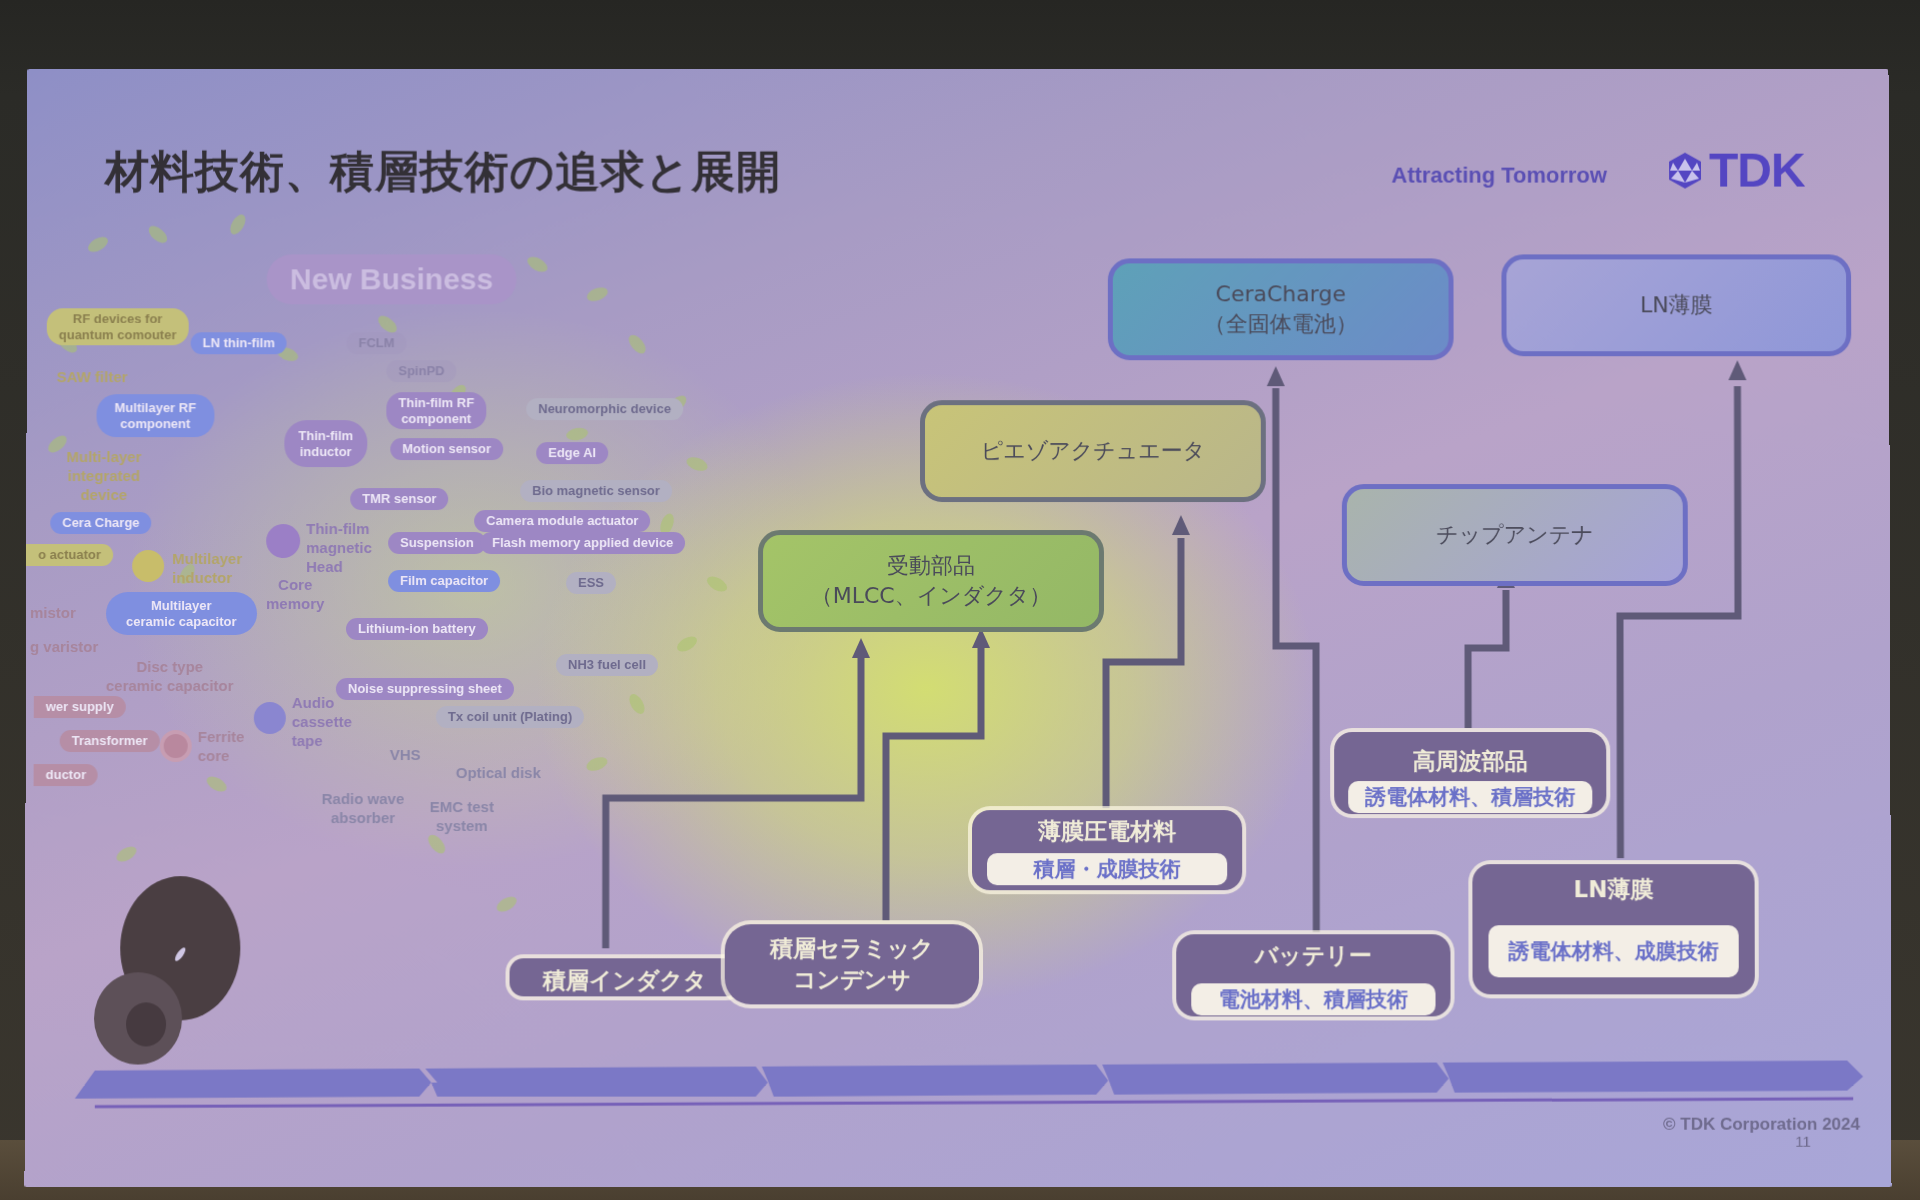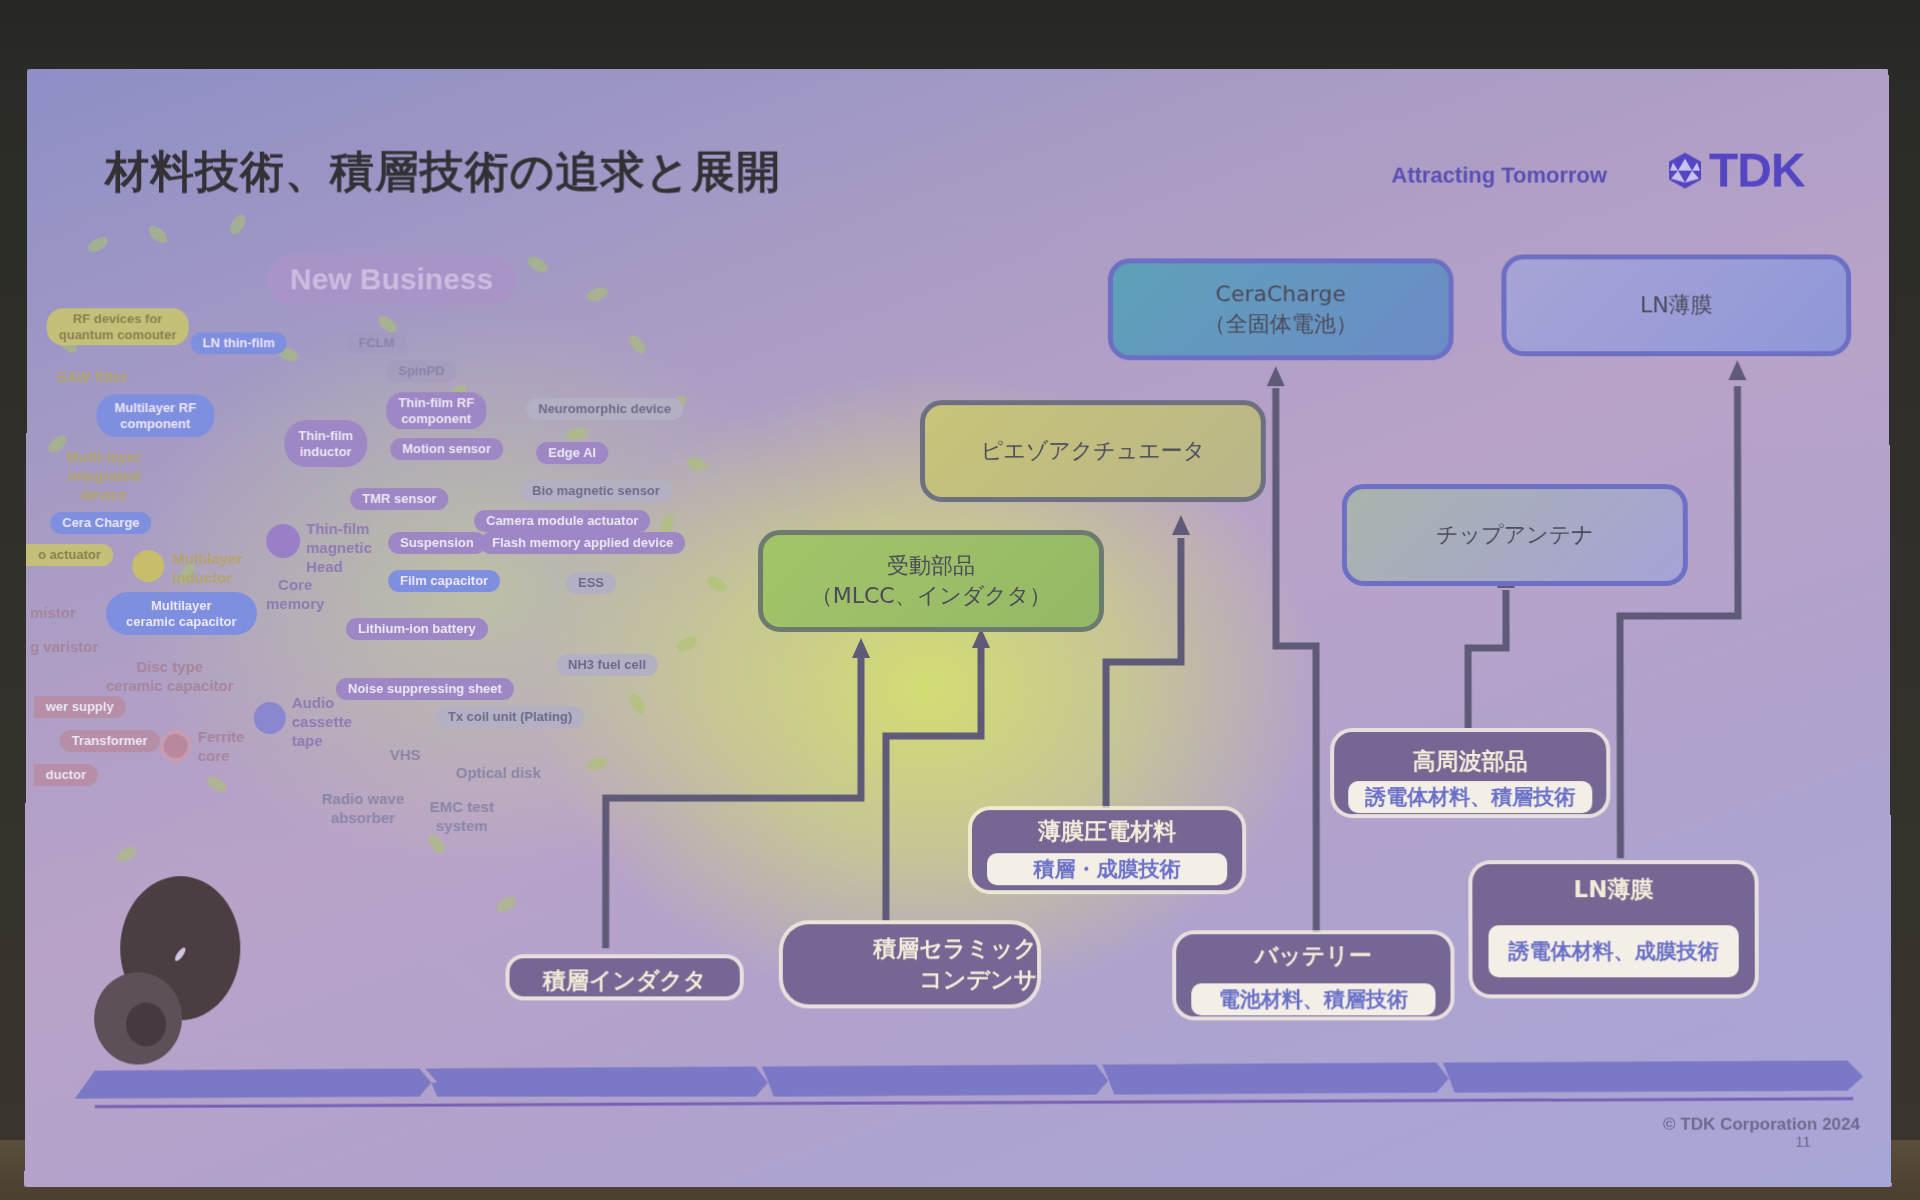--- a/index.html
+++ b/index.html
@@ -225,21 +225,21 @@
   <div class="tbox" style="left:732px;top:462px;width:336px;height:92px;background:linear-gradient(135deg,#a4c468,#94b866);border-color:#6c7a70;">
     <div>
       <div>受動部品</div>
       <div>（MLCC、インダクタ）</div>
     </div>
   </div>
 
   <div class="sbox" style="left:440px;top:890px;width:230px;height:38px;border-radius:14px;display:flex;align-items:flex-end;justify-content:center;margin-left:44px;">
     <span class="st">積層インダクタ</span>
   </div>
-  <div class="sbox" style="left:757px;top:856px;width:254px;height:80px;border-radius:26px;display:flex;flex-direction:column;align-items:flex-end;justify-content:center;">
+  <div class="sbox" style="left:699px;top:856px;width:254px;height:80px;border-radius:26px;display:flex;flex-direction:column;align-items:center;justify-content:center;">
     <span class="st">積層セラミック</span>
     <span class="st">コンデンサ</span>
   </div>
   <div class="sbox" style="left:946px;top:742px;width:270px;height:80px;padding-top:6px;box-sizing:border-box;">
     <div class="st">薄膜圧電材料</div>
     <div class="sub" style="width:240px;margin-top:6px;padding:2px 0;">積層・成膜技術</div>
   </div>
   <div class="sbox" style="left:1150px;top:866px;width:274px;height:82px;padding-top:6px;box-sizing:border-box;">
     <div class="st">バッテリー</div>
     <div class="sub" style="width:244px;margin-top:12px;padding:2px 0;">電池材料、積層技術</div>

